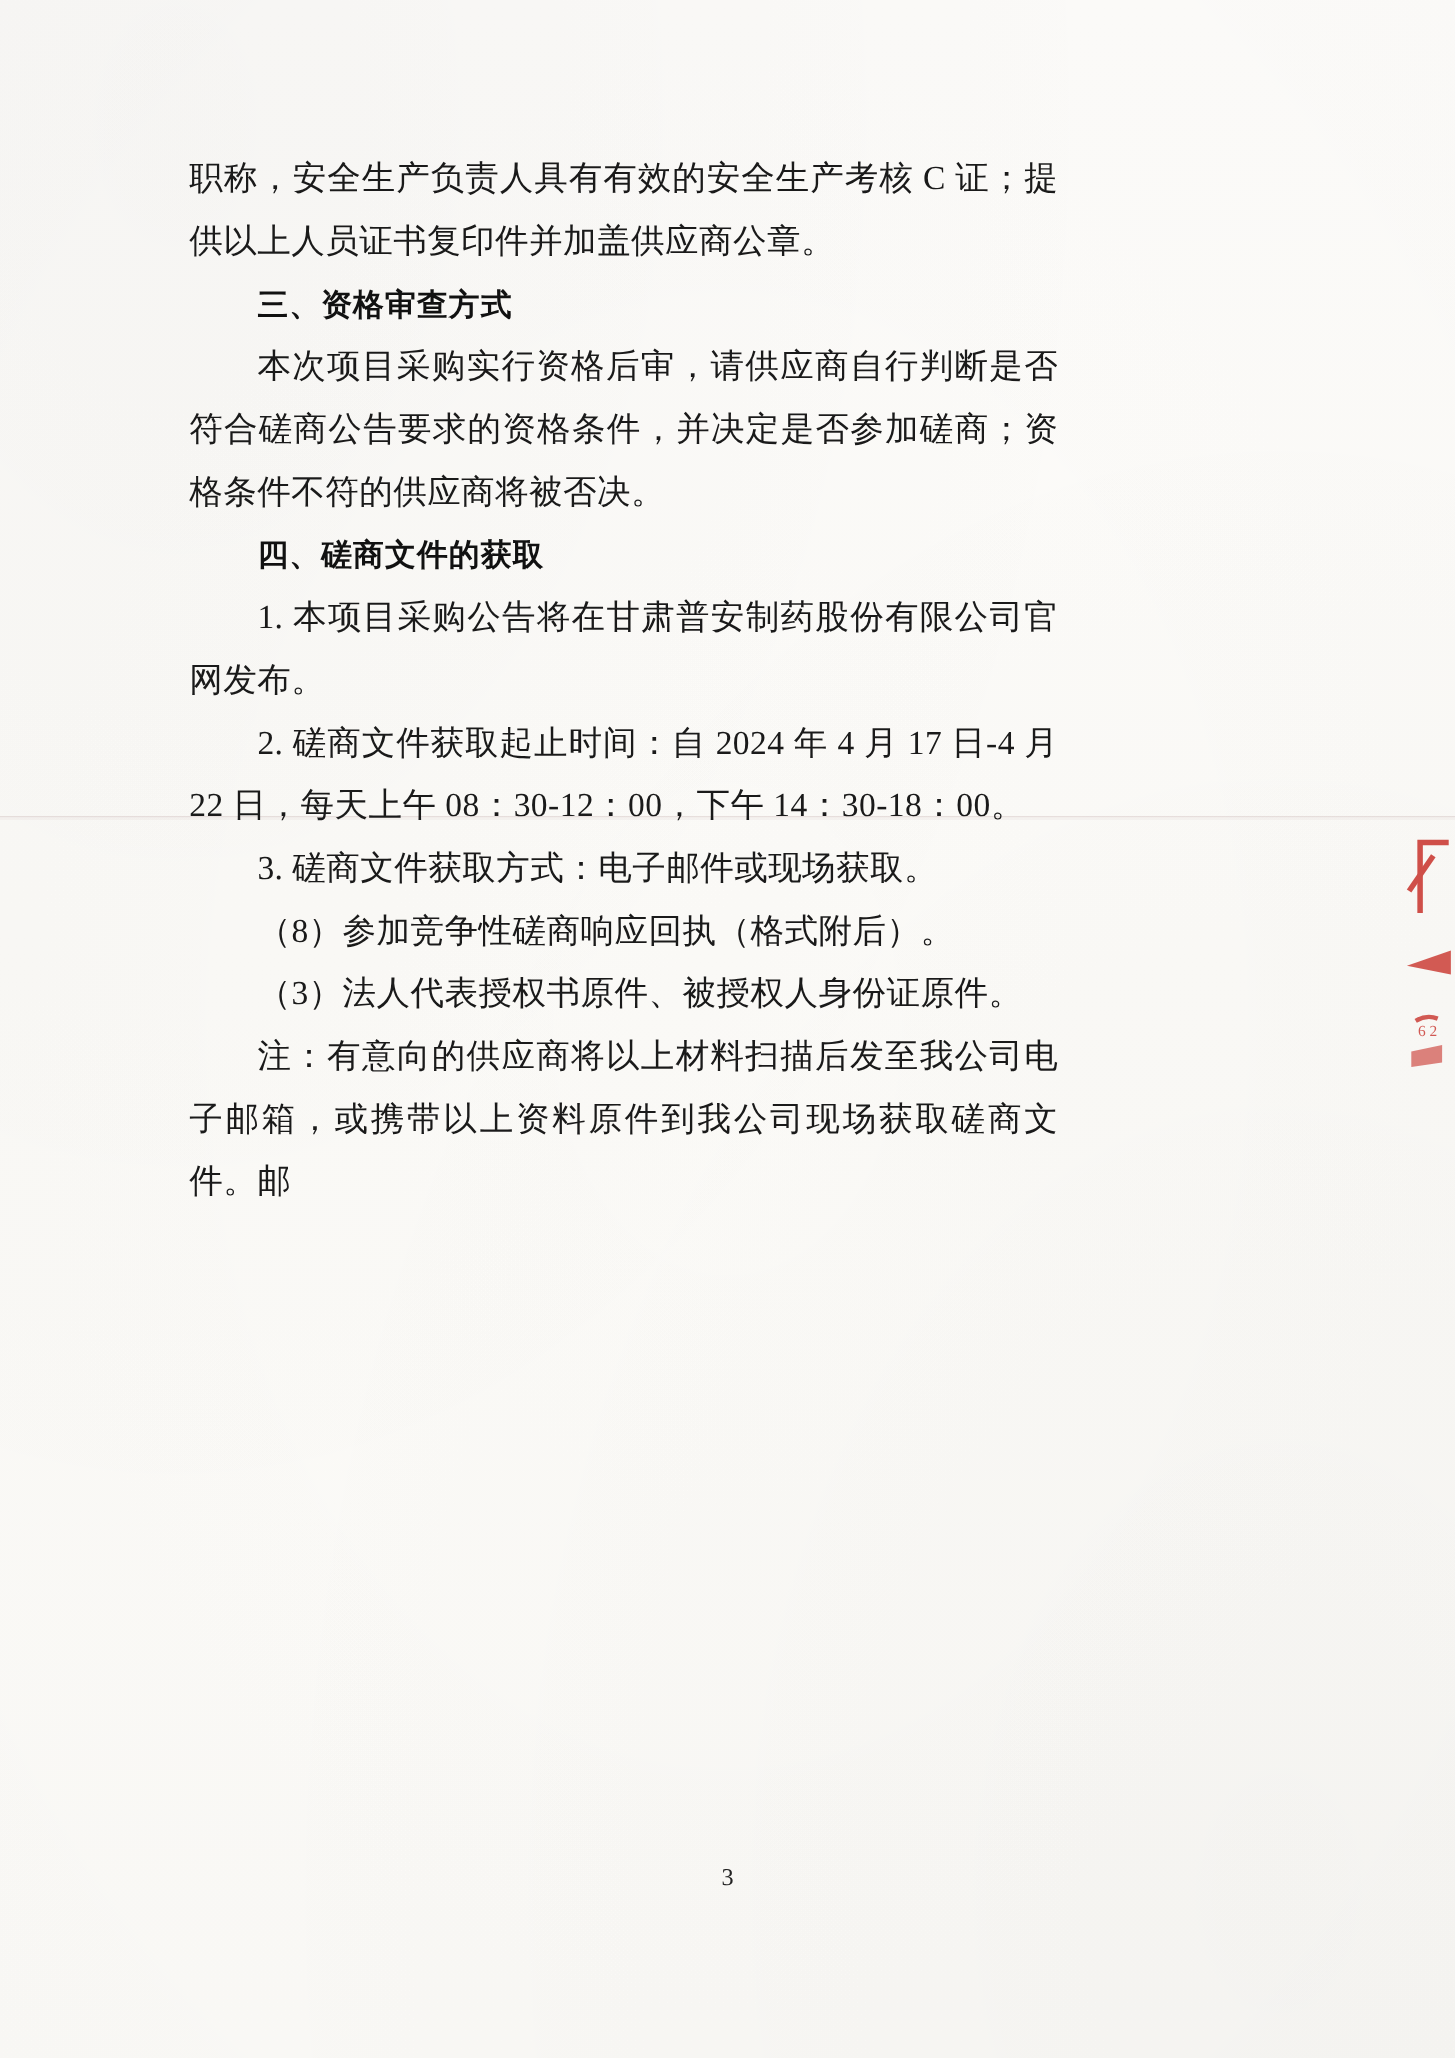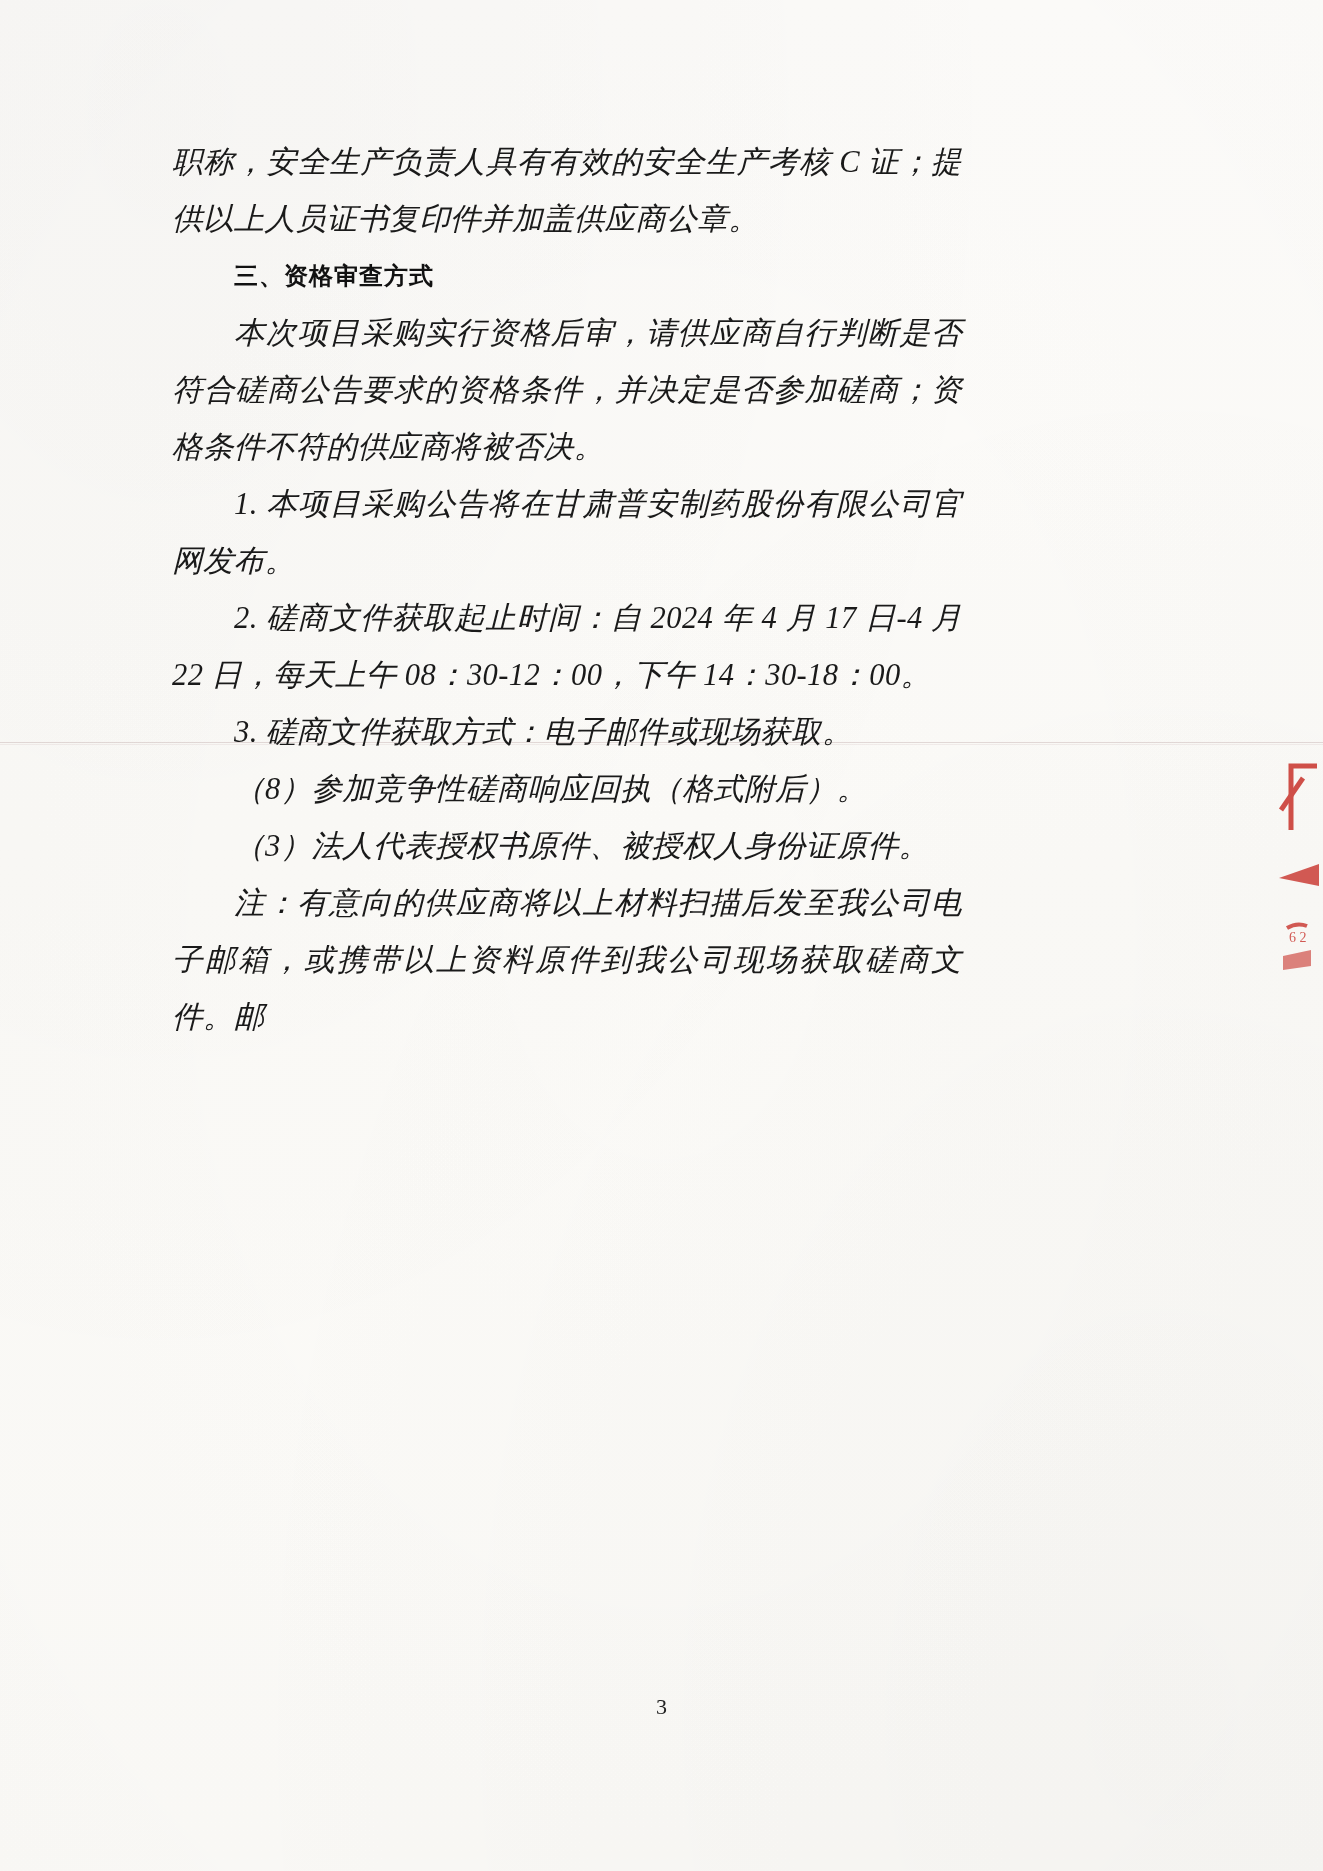--- a/index.html
+++ b/index.html
@@ -56,30 +56,29 @@
 
   .para {
     font-size: 30.5px;
     line-height: 57px;
     color: #1a1a1a;
     letter-spacing: 0.4px;
     text-align: justify;
     text-justify: inter-ideograph;
     margin: 0;
     white-space: pre-wrap;
-    font-style: italic;
   }
   .indent {
     text-indent: 62px;
   }
   .heading {
-    font-size: 24px;
+    font-size: 28px;
     line-height: 57px;
     font-weight: bold;
-    font-family: Liberation Serif, serif;
+    font-family: Liberation Sans, sans-serif;
     color: #111111;
     letter-spacing: 1px;
     text-indent: 62px;
     margin: 0;
   }
   .page-number {
     position: absolute;
     left: 0;
     right: 0;
     top: 1694px;
@@ -110,20 +109,21 @@
 
   <div class="content">
 
     <p class="para">职称，安全生产负责人具有有效的安全生产考核 C 证；提供以上人员证书复印件并加盖供应商公章。</p>
 
 
     <p class="heading">三、资格审查方式</p>
 
     <p class="para indent">本次项目采购实行资格后审，请供应商自行判断是否符合磋商公告要求的资格条件，并决定是否参加磋商；资格条件不符的供应商将被否决。</p>
 
+    <p class="heading">四、磋商文件的获取</p>
 
     <p class="para indent">1. 本项目采购公告将在甘肃普安制药股份有限公司官网发布。</p>
 
     <p class="para indent">2. 磋商文件获取起止时间：自 2024 年 4 月 17 日-4 月 22 日，每天上午 08：30-12：00，下午 14：30-18：00。</p>
 
     <p class="para indent">3. 磋商文件获取方式：电子邮件或现场获取。</p>
 
 
 
     <p class="para indent">（8）参加竞争性磋商响应回执（格式附后）。</p>

